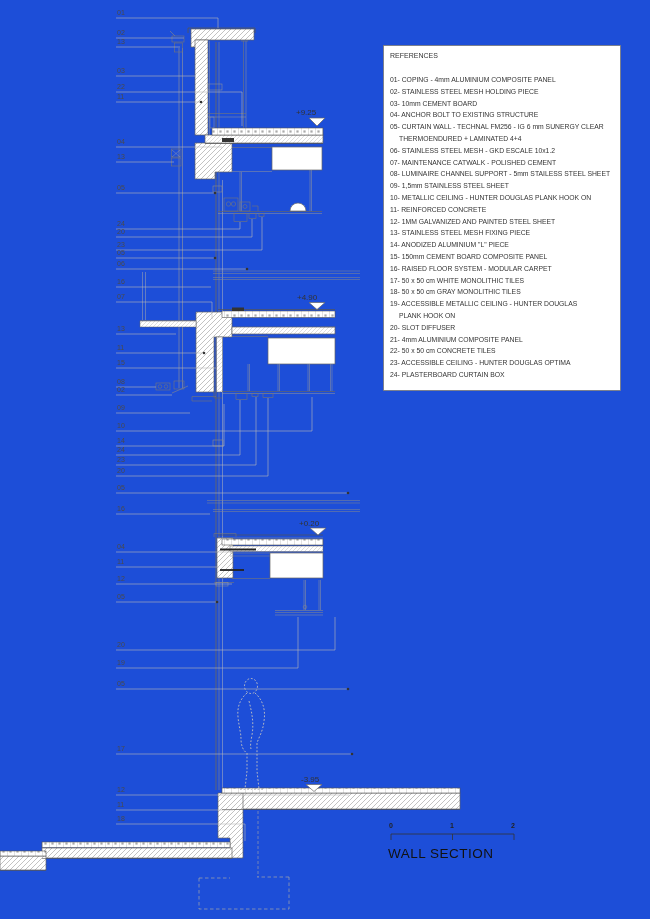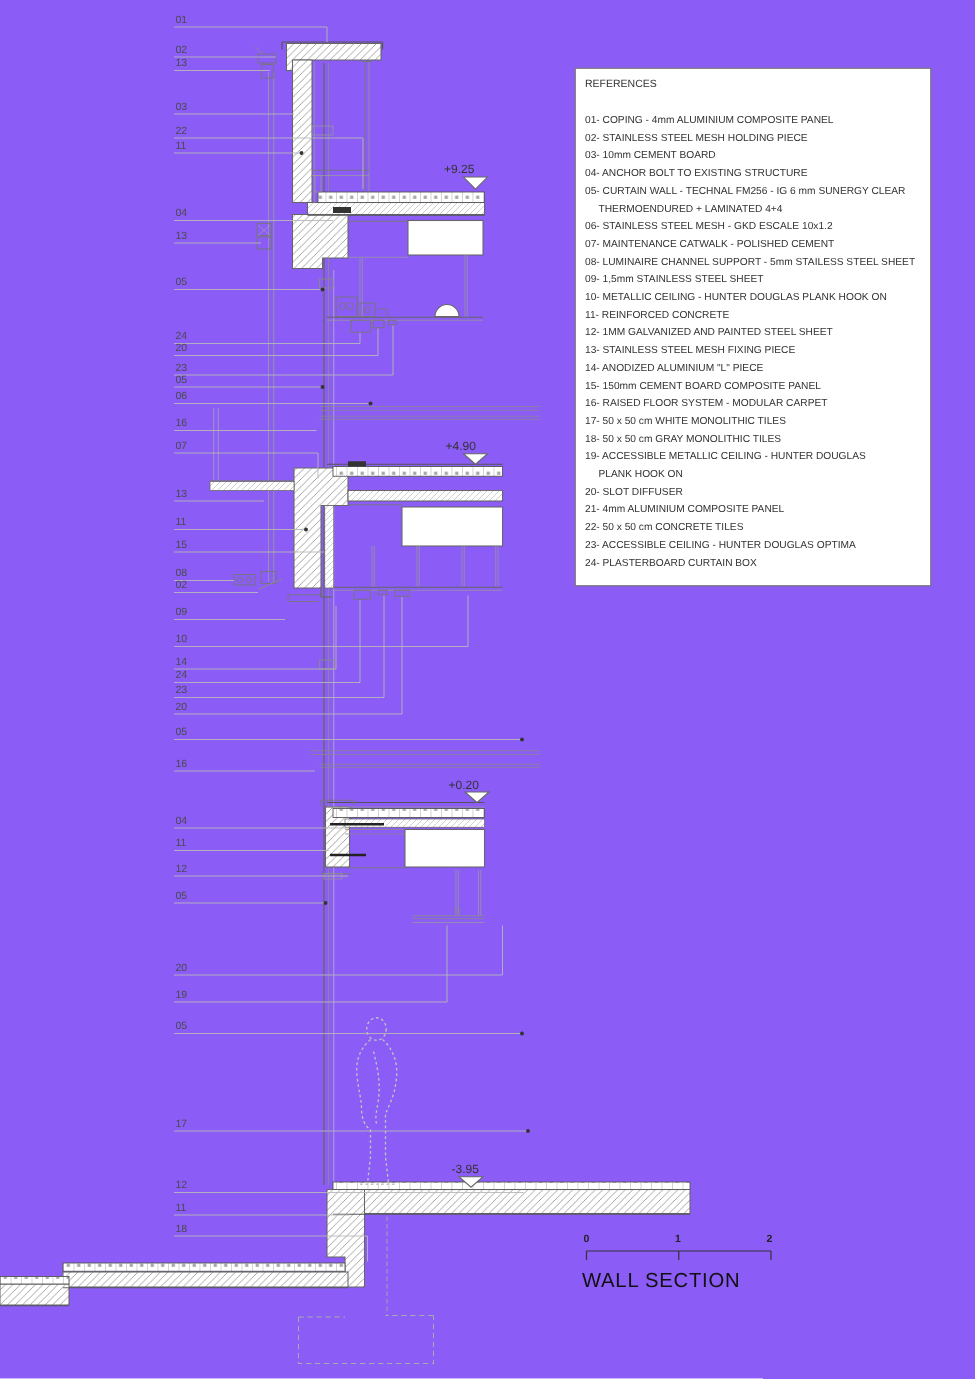--- a/index.html
+++ b/index.html
@@ -1,16 +1,16 @@
 <!DOCTYPE html>
 <html><head>
 <meta charset="utf-8">
 <style>
   html,body{margin:0;padding:0;background:#fff;}
-  .page{position:relative;width:650px;height:919px;background:#8b5cf6;overflow:hidden;}
+  .page{position:relative;width:650px;height:919px;background:#1d4ed8;overflow:hidden;}
   svg text{font-family:"Liberation Sans","DejaVu Sans",sans-serif;}
   .lbl{font-size:7px;fill:#4a4a4a;}
   .lvl{font-size:8px;fill:#333;}
   .ref{font-size:6.8px;fill:#333;}
   .reft{font-size:7px;fill:#333;}
   .scl{font-size:7px;font-weight:bold;fill:#222;}
   .ttl{font-size:13.5px;fill:#111;letter-spacing:.5px;}
 </style>
 </head>
 <body>

